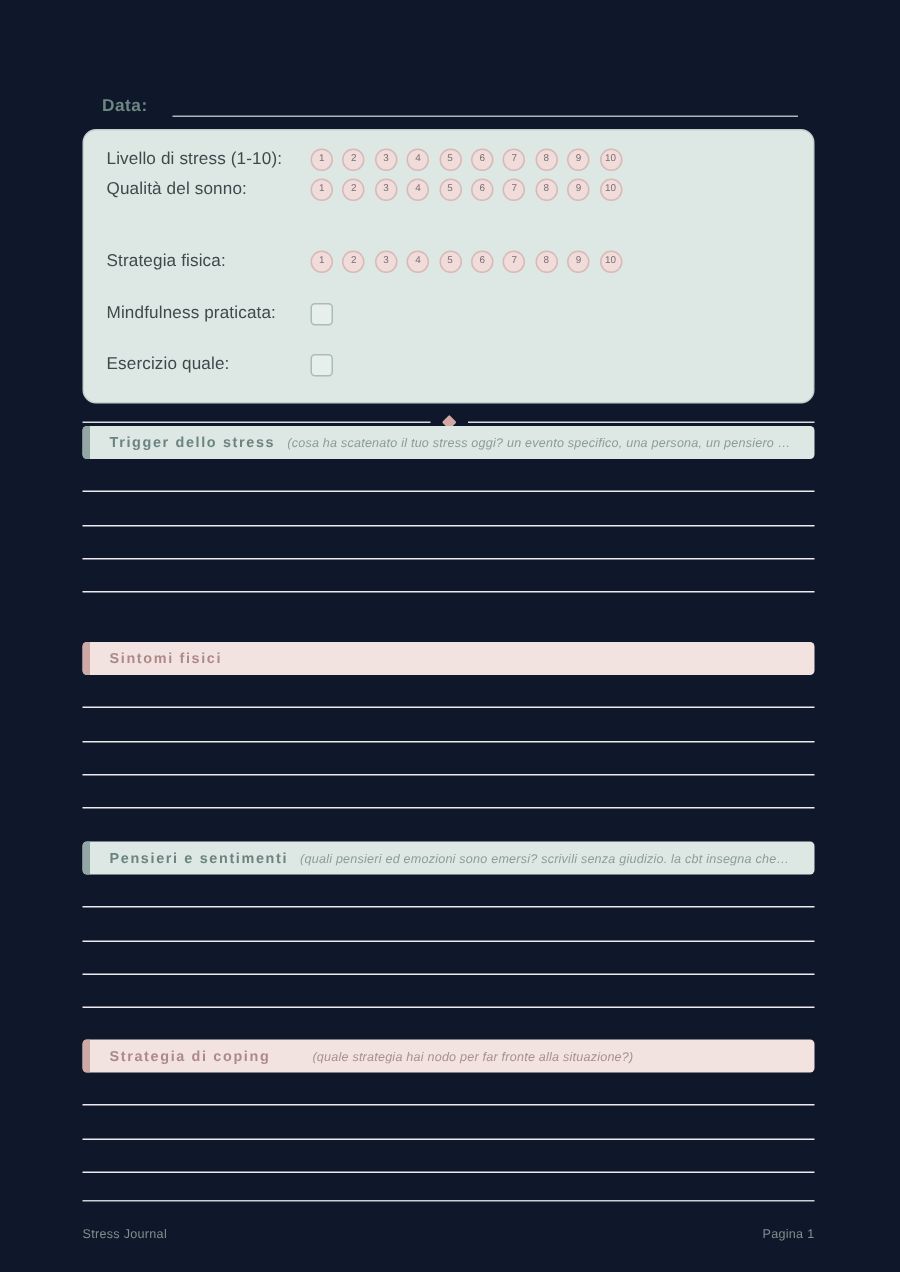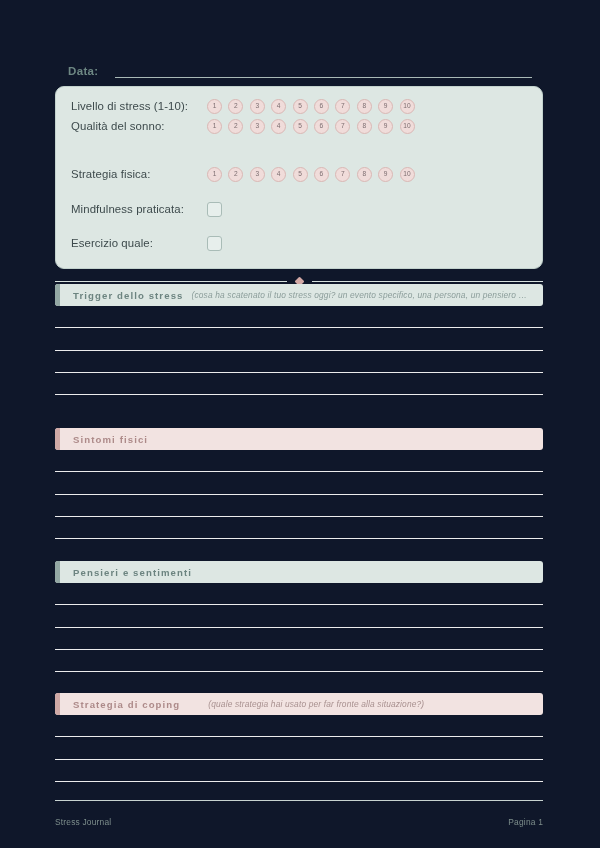--- a/index.html
+++ b/index.html
@@ -248,33 +248,34 @@
           <div class="wline"></div>
           <div class="wline"></div>
           <div class="wline"></div>
           <div class="wline"></div>
         </div>
       </div>
       <div class="section theme-teal" style="top: 561px;">
         <div class="sec-header">
           <span class="accent"></span>
           <span class="sec-title">Pensieri e sentimenti</span>
+          <span class="sec-hint">(quali pensieri ed emozioni sono emersi? scrivili senza giudizio. la cbt insegna che…</span>
         </div>
         <div class="lines">
           <div class="wline"></div>
           <div class="wline"></div>
           <div class="wline"></div>
           <div class="wline"></div>
         </div>
       </div>
       <div class="section theme-rose" style="top: 693px;">
         <div class="sec-header">
           <span class="accent"></span>
           <span class="sec-title">Strategia di coping</span>
-          <span class="sec-hint">(quale strategia hai usato per far fronte alla situazione?)</span>
+          <span class="sec-hint">(quale strategia hai nodo per far fronte alla situazione?)</span>
         </div>
         <div class="lines">
           <div class="wline"></div>
           <div class="wline"></div>
           <div class="wline"></div>
         </div>
       </div>
     </div>
 
   <div class="footer">

